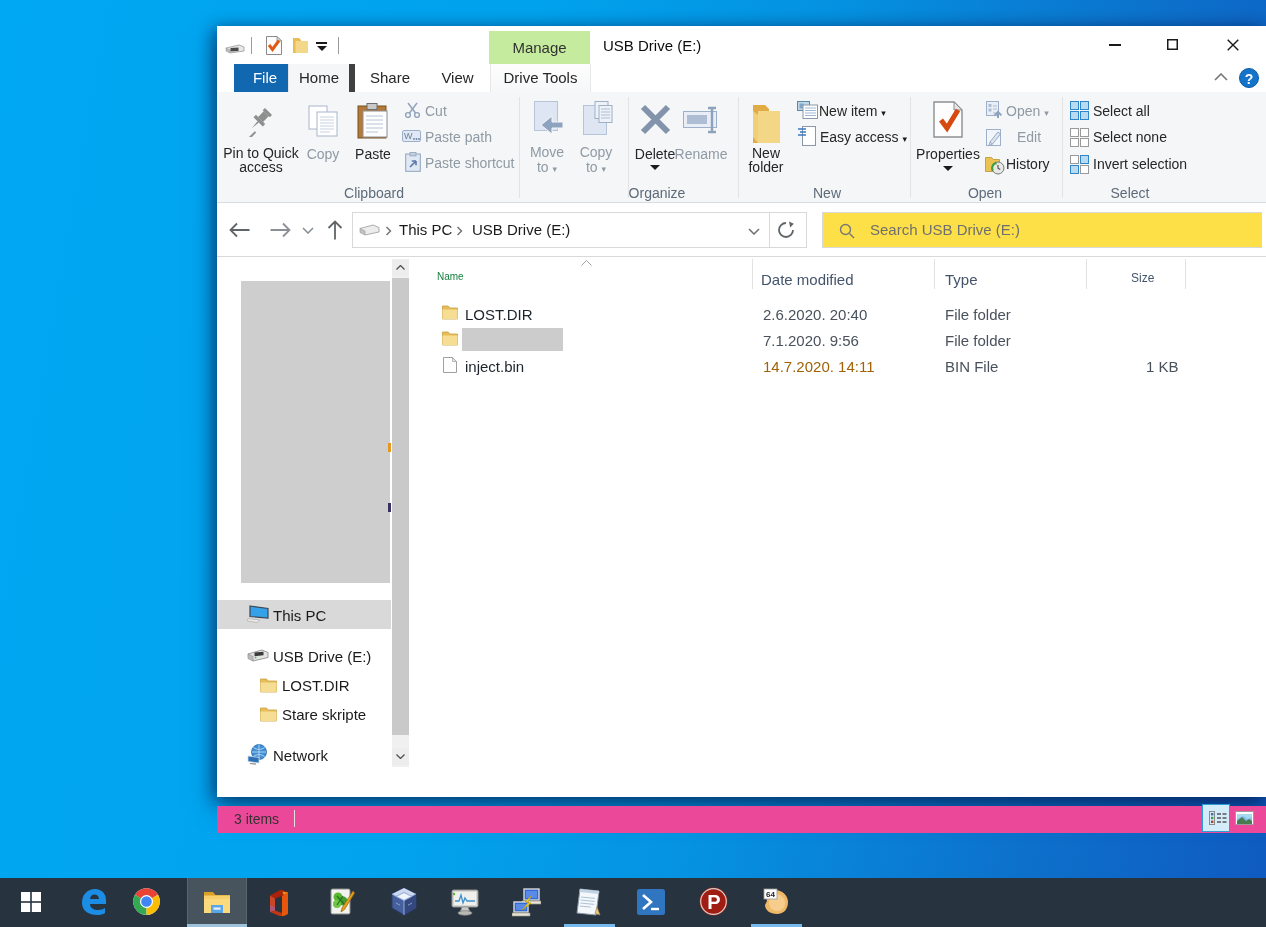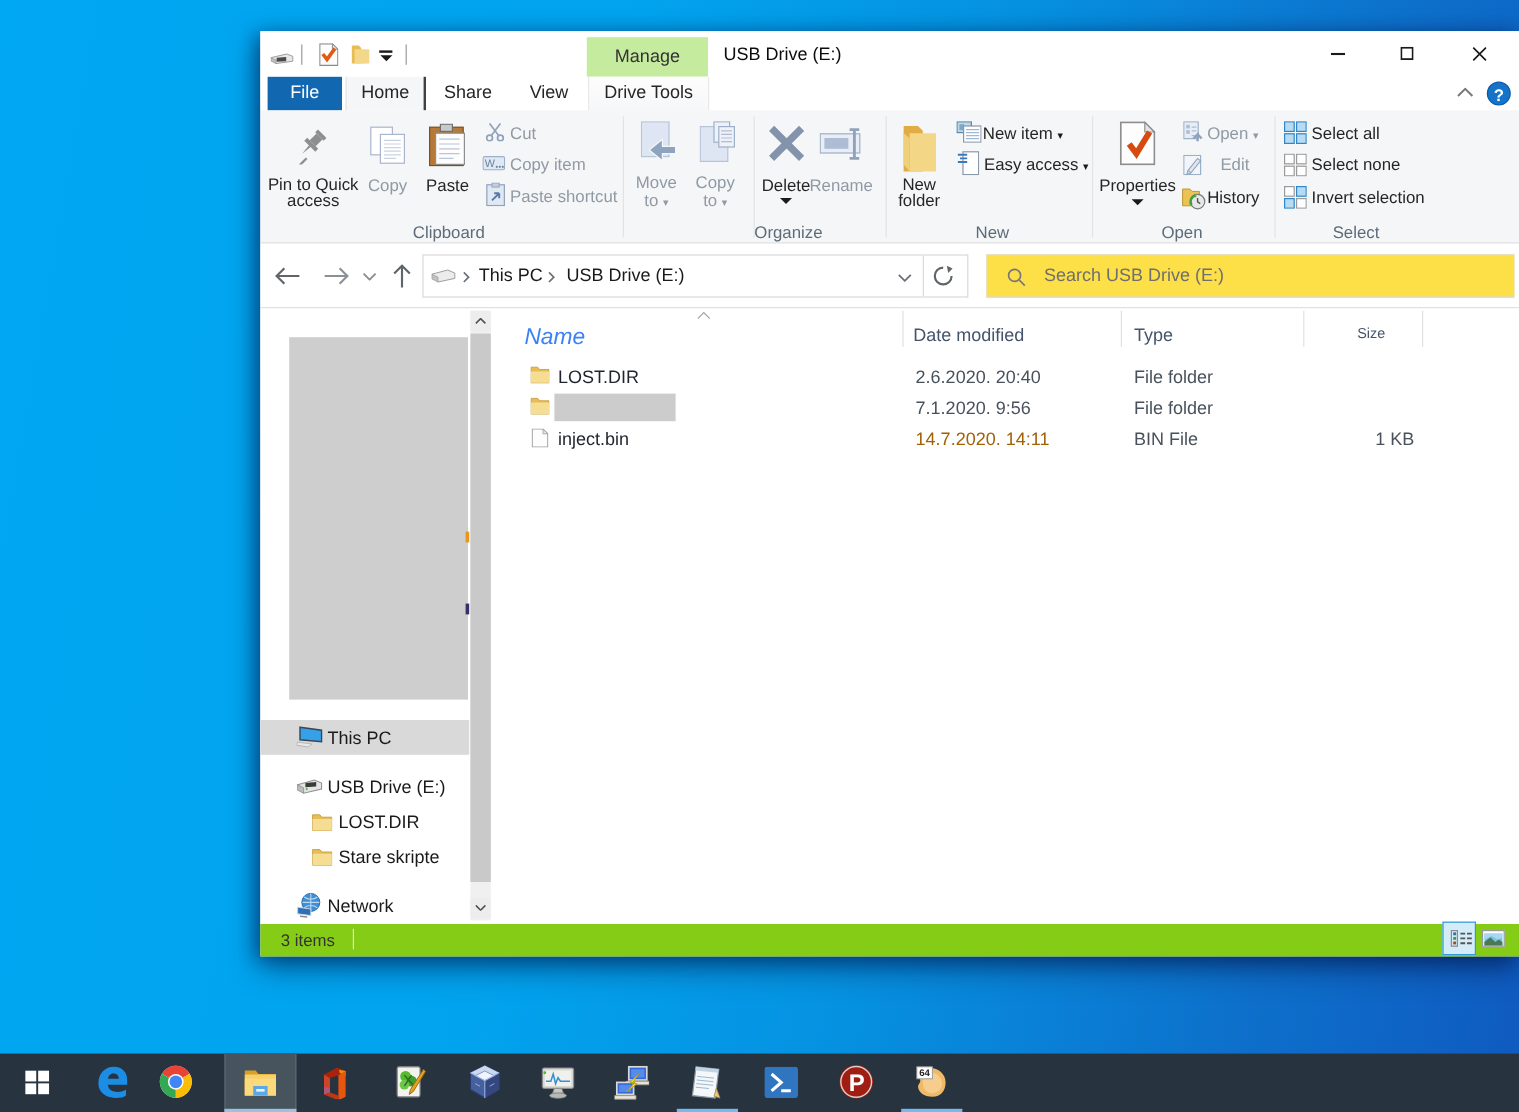--- a/index.html
+++ b/index.html
@@ -23,21 +23,21 @@
   .rsep { position:absolute; top:5px; height:101px; width:1px; background:#e2e3e5; }
   .glabel { position:absolute; top:93px; height:18px; font-size:14px; color:#5d6b7a; text-align:center; }
   .rlabel { position:absolute; font-size:14px; color:#262626; }
   .rgray { color:#8f9aa5; }
   
   #addr { left:0; top:177px; width:1049px; height:54px; background:#fff; border-bottom:1px solid #d9d9d9; }
   #addrbox { left:135px; top:9px; width:455px; height:36px; border:1px solid #d9d9d9; background:#fff;}
   #searchbox { left:605px; top:9px; width:440px; height:36px; border:1px solid #d9d9d9; background:#fde047;}
   
   #main { left:0; top:231px; width:1049px; height:513px; background:#fff; }
-  #statusbar { left:0; top:744px; width:1049px; height:27px; background:#84cc16; font-size:14px; color:#333; }
+  #statusbar { left:0; top:780px; width:1049px; height:27px; background:#ec4899; font-size:14px; color:#333; }
   
   #taskbar { left:0; top:878px; width:1266px; height:49px; background:#273440; }
   .ul { position:absolute; bottom:0; height:3px; background:#76b9ed; }
   .txt { white-space:nowrap; }
 </style>
 </head>
 <body>
 <div id="screen">
   <div id="win" class="ab">
     <div id="titlebar" class="ab">
@@ -72,22 +72,22 @@
           <rect width="12" height="2" fill="#1a1a1a"></rect>
         </svg>
       <svg class="ab" style="left:950px;top:13px" width="11" height="11" viewBox="0 0 11 11">
           <rect x="0.75" y="0.75" width="9.5" height="9.5" fill="none" stroke="#1a1a1a" stroke-width="1.5"></rect>
         </svg>
       <svg class="ab" style="left:1010px;top:13px" width="12" height="12" viewBox="0 0 12 12">
           <path d="M0.7 0.7 L11.3 11.3 M11.3 0.7 L0.7 11.3" stroke="#1a1a1a" stroke-width="1.4"></path>
         </svg>
     </div>
     <div id="tabrow" class="ab">
-      <div class="tab" style="left:6px;width:62px;background:#1267b1;color:#fff;">File</div>
-      <div class="tab" style="left:71px;width:67px;background:#f5f6f7;border-left:1px solid #e2e3e4;border-right:2px solid #404040;">Home</div>
+      <div class="tab" style="left:17px;width:62px;background:#1267b1;color:#fff;">File</div>
+      <div class="tab" style="left:71px;width:67px;background:#f5f6f7;border-left:1px solid #e2e3e4;border-right:6px solid #404040;">Home</div>
       <div class="tab" style="left:138px;width:70px;">Share</div>
       <div class="tab" style="left:208px;width:65px;">View</div>
       <div class="tab" style="left:273px;width:101px;border-left:1px solid #e8e8e8;border-right:1px solid #e8e8e8;background:linear-gradient(#fdfdfd,#f6f7f8);">Drive Tools</div>
 
       <svg class="ab" style="left:997px;top:9px" width="14" height="8" viewBox="0 0 14 8">
           <path d="M1 7 L7 1 L13 7" stroke="#777" stroke-width="1.6" fill="none"></path>
         </svg>
       <div class="ab" style="left:1022px;top:4px;width:20px;height:20px;border-radius:50%;background:#1374ca;border:1px solid #0a5ba6;color:#fff;font-size:14px;font-weight:bold;text-align:center;line-height:20px;">?</div>
     </div>
     <div id="ribbon" class="ab">
@@ -129,21 +129,21 @@
         </g>
       </svg>
       <div class="rlabel rgray txt" style="left:208px;top:11px;">Cut</div>
       <svg class="ab" style="left:185px;top:38px" width="19" height="12" viewBox="0 0 19 12">
         <rect x="0.5" y="0.5" width="18" height="11" rx="1.5" fill="#dfe8f3" stroke="#9db0c9"></rect>
         <text x="2" y="9" font-size="9" fill="#6c82a0" font-family="Liberation Sans">W</text>
         <circle cx="12" cy="9" r="0.9" fill="#6c82a0"></circle>
           <circle cx="14.5" cy="9" r="0.9" fill="#6c82a0"></circle>
           <circle cx="17" cy="9" r="0.9" fill="#6c82a0"></circle>
       </svg>
-      <div class="rlabel rgray txt" style="left:208px;top:37px;">Copy item</div>
+      <div class="rlabel rgray txt" style="left:208px;top:37px;">Paste path</div>
       <svg class="ab" style="left:188px;top:60px" width="16" height="20" viewBox="0 0 16 20">
         <rect x="0.7" y="2" width="14.6" height="17.3" fill="#dfe8f3" stroke="#8fa2bb"></rect>
         <rect x="5" y="0.5" width="6" height="3.4" fill="#c3cfdf" stroke="#8fa2bb" stroke-width="0.8"></rect>
         <path d="M5 15 L11 9 M11 9 h-4.2 M11 9 v4.2" stroke="#5b79a8" stroke-width="1.6" fill="none"></path>
       </svg>
       <div class="rlabel rgray txt" style="left:208px;top:63px;">Paste shortcut</div>
       <div class="rsep" style="left:302px;"></div>
 
       <svg class="ab" style="left:317px;top:9px" width="30" height="34" viewBox="0 0 30 34">
         <rect x="0.5" y="0.5" width="23" height="29" fill="#dde6f2" stroke="#b6c4d8"></rect>
@@ -348,21 +348,21 @@
             <path d="M0.5 4.5 L4.5 0.5 L8.5 4.5" stroke="#505050" stroke-width="1.3" fill="none"></path>
           </svg>
         </div>
       <div class="ab" style="left:175px;top:491px;width:17px;height:17px;background:#ededed;display:flex;align-items:center;justify-content:center;">
           <svg width="9" height="5" viewBox="0 0 9 5">
             <path d="M0.5 0.5 L4.5 4.5 L8.5 0.5" stroke="#505050" stroke-width="1.3" fill="none"></path>
           </svg>
         </div>
       <div class="ab" style="left:175px;top:21px;width:17px;height:457px;background:#c9c9c9;"></div>
 
-      <div class="ab txt" style="left:220px;top:14px;font-size:19px;color:#3b82f6;font-style:italic;">Name</div>
+      <div class="ab txt" style="left:220px;top:14px;font-size:10px;color:#15803d;">Name</div>
       <svg class="ab" style="left:364px;top:3px" width="11" height="6" viewBox="0 0 11 6">
           <path d="M0.5 5.5 L5.5 0.5 L10.5 5.5" stroke="#9aa5b1" stroke-width="1" fill="none"></path>
         </svg>
       <div class="ab" style="left:535px;top:2px;width:1px;height:30px;background:#e2e2e2"></div>
       <div class="ab txt" style="left:544px;top:14px;font-size:15px;color:#44546c;">Date modified</div>
       <div class="ab" style="left:717px;top:2px;width:1px;height:30px;background:#e2e2e2"></div>
       <div class="ab txt" style="left:728px;top:14px;font-size:15px;color:#44546c;">Type</div>
       <div class="ab" style="left:869px;top:2px;width:1px;height:30px;background:#e2e2e2"></div>
       <div class="ab txt" style="left:914px;top:14px;font-size:12px;color:#44546c;">Size</div>
       <div class="ab" style="left:968px;top:2px;width:1px;height:30px;background:#e2e2e2"></div>

